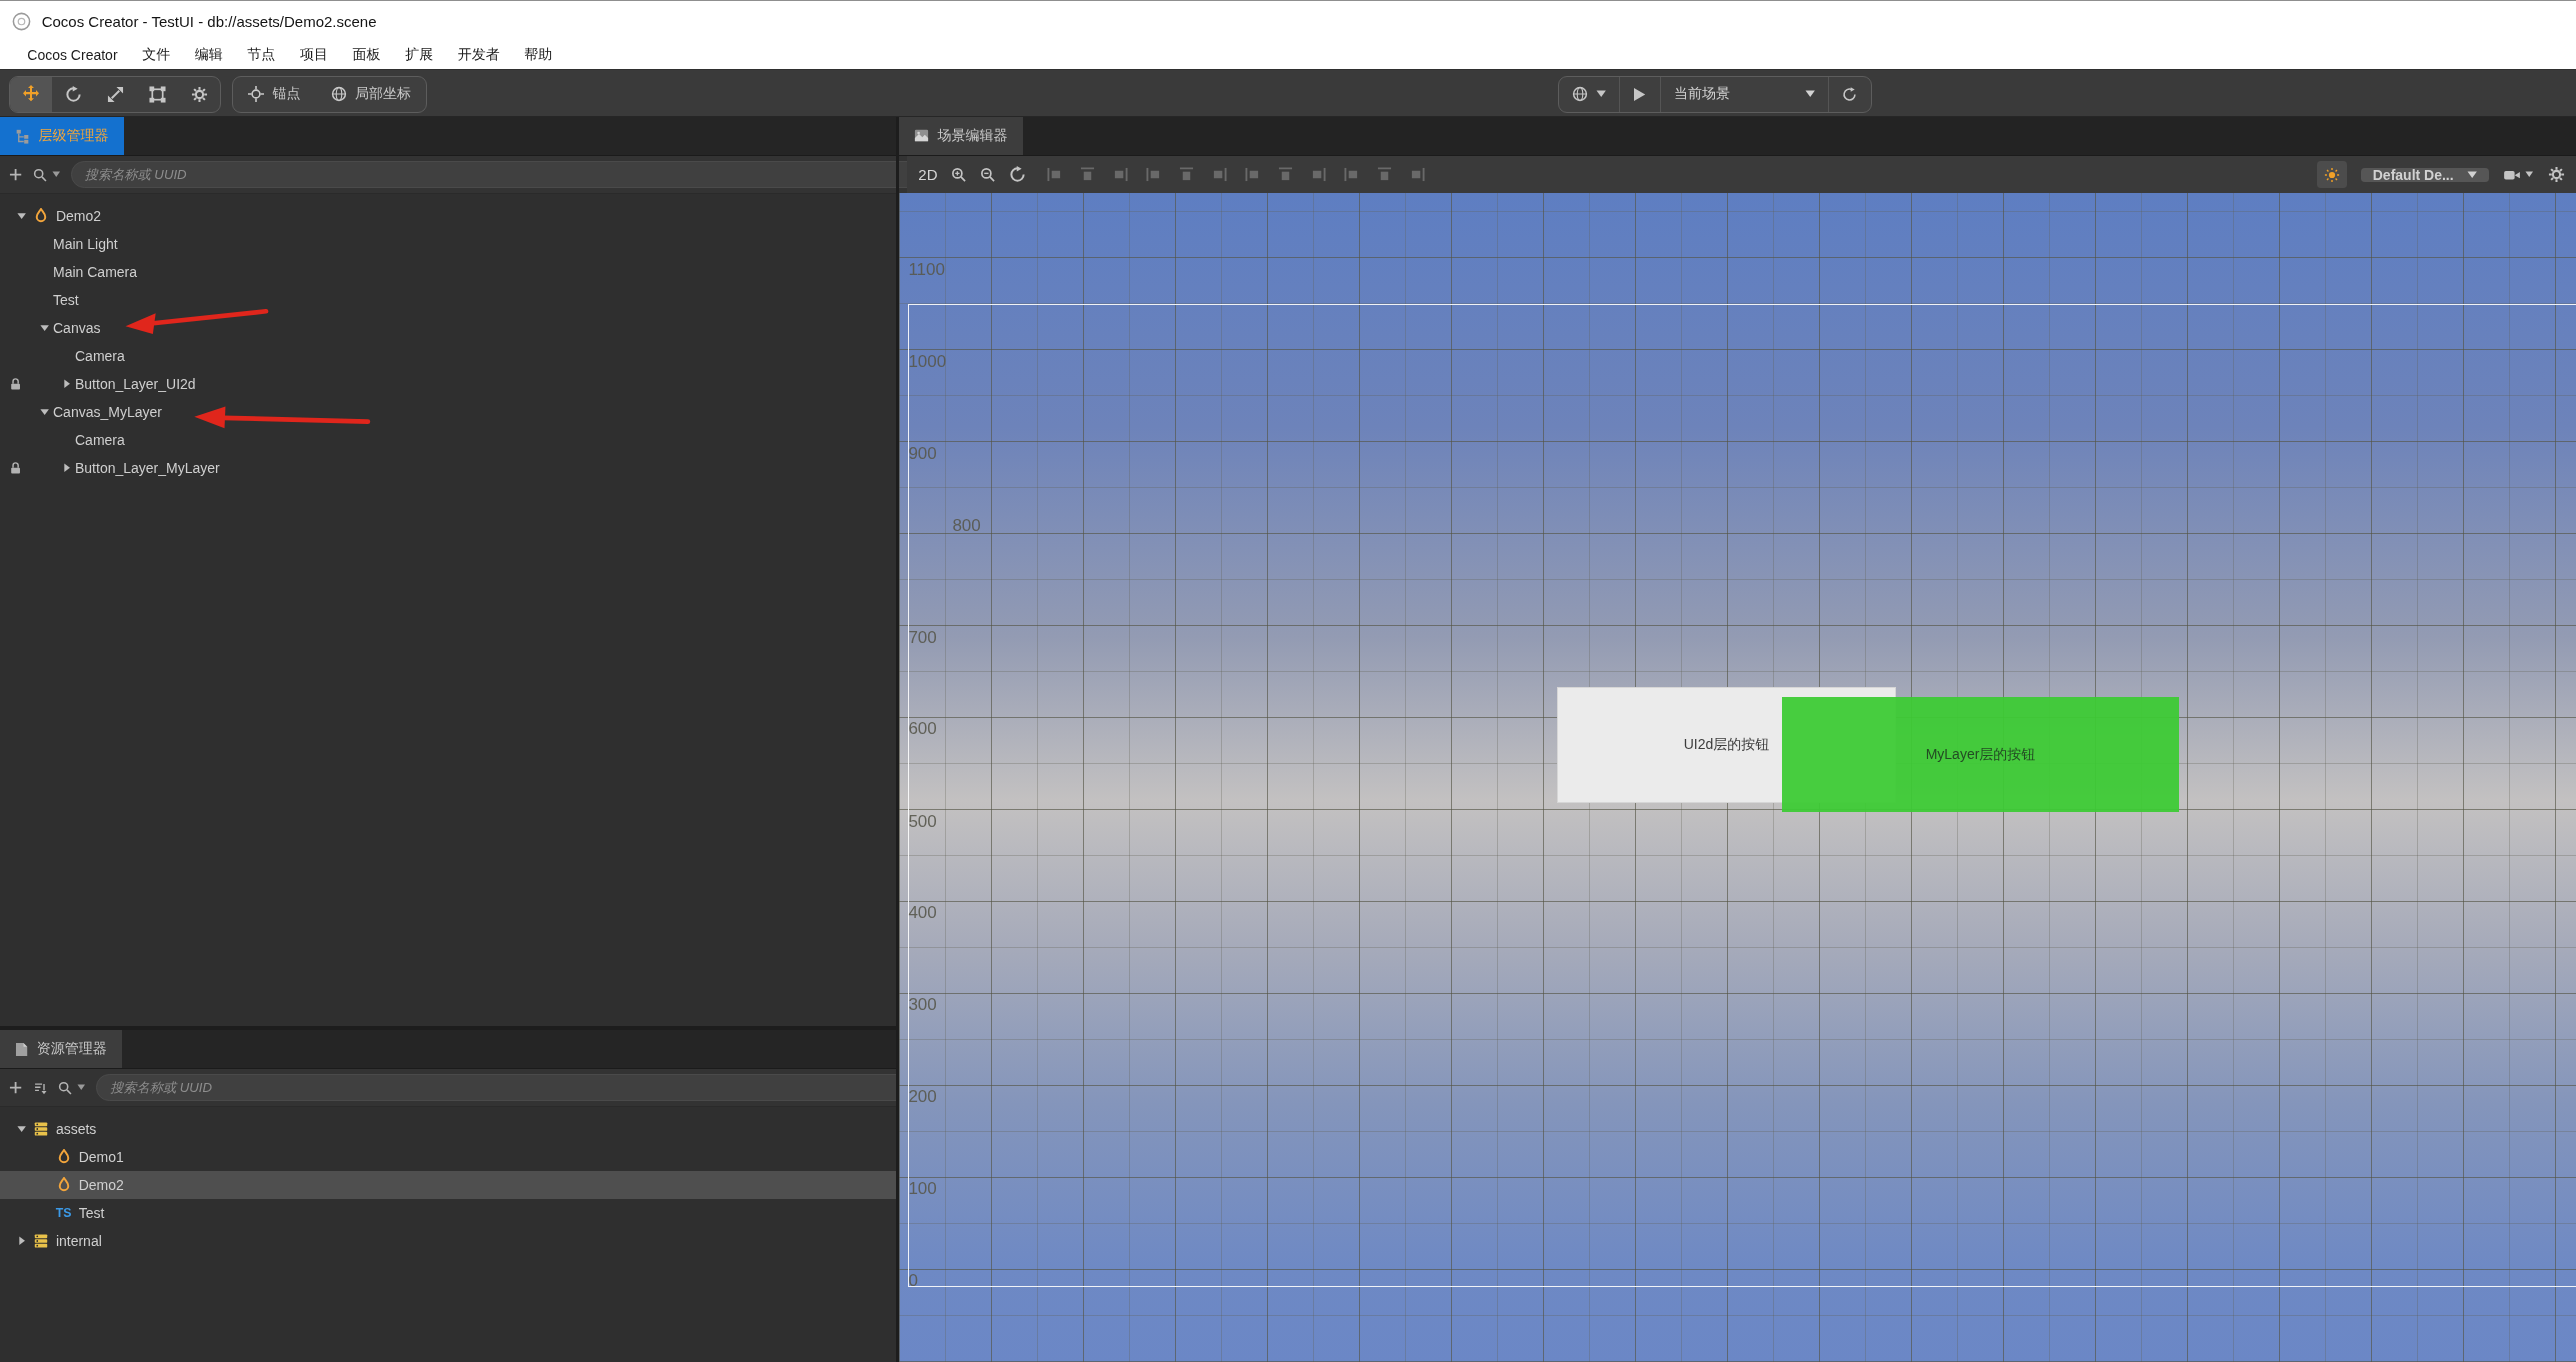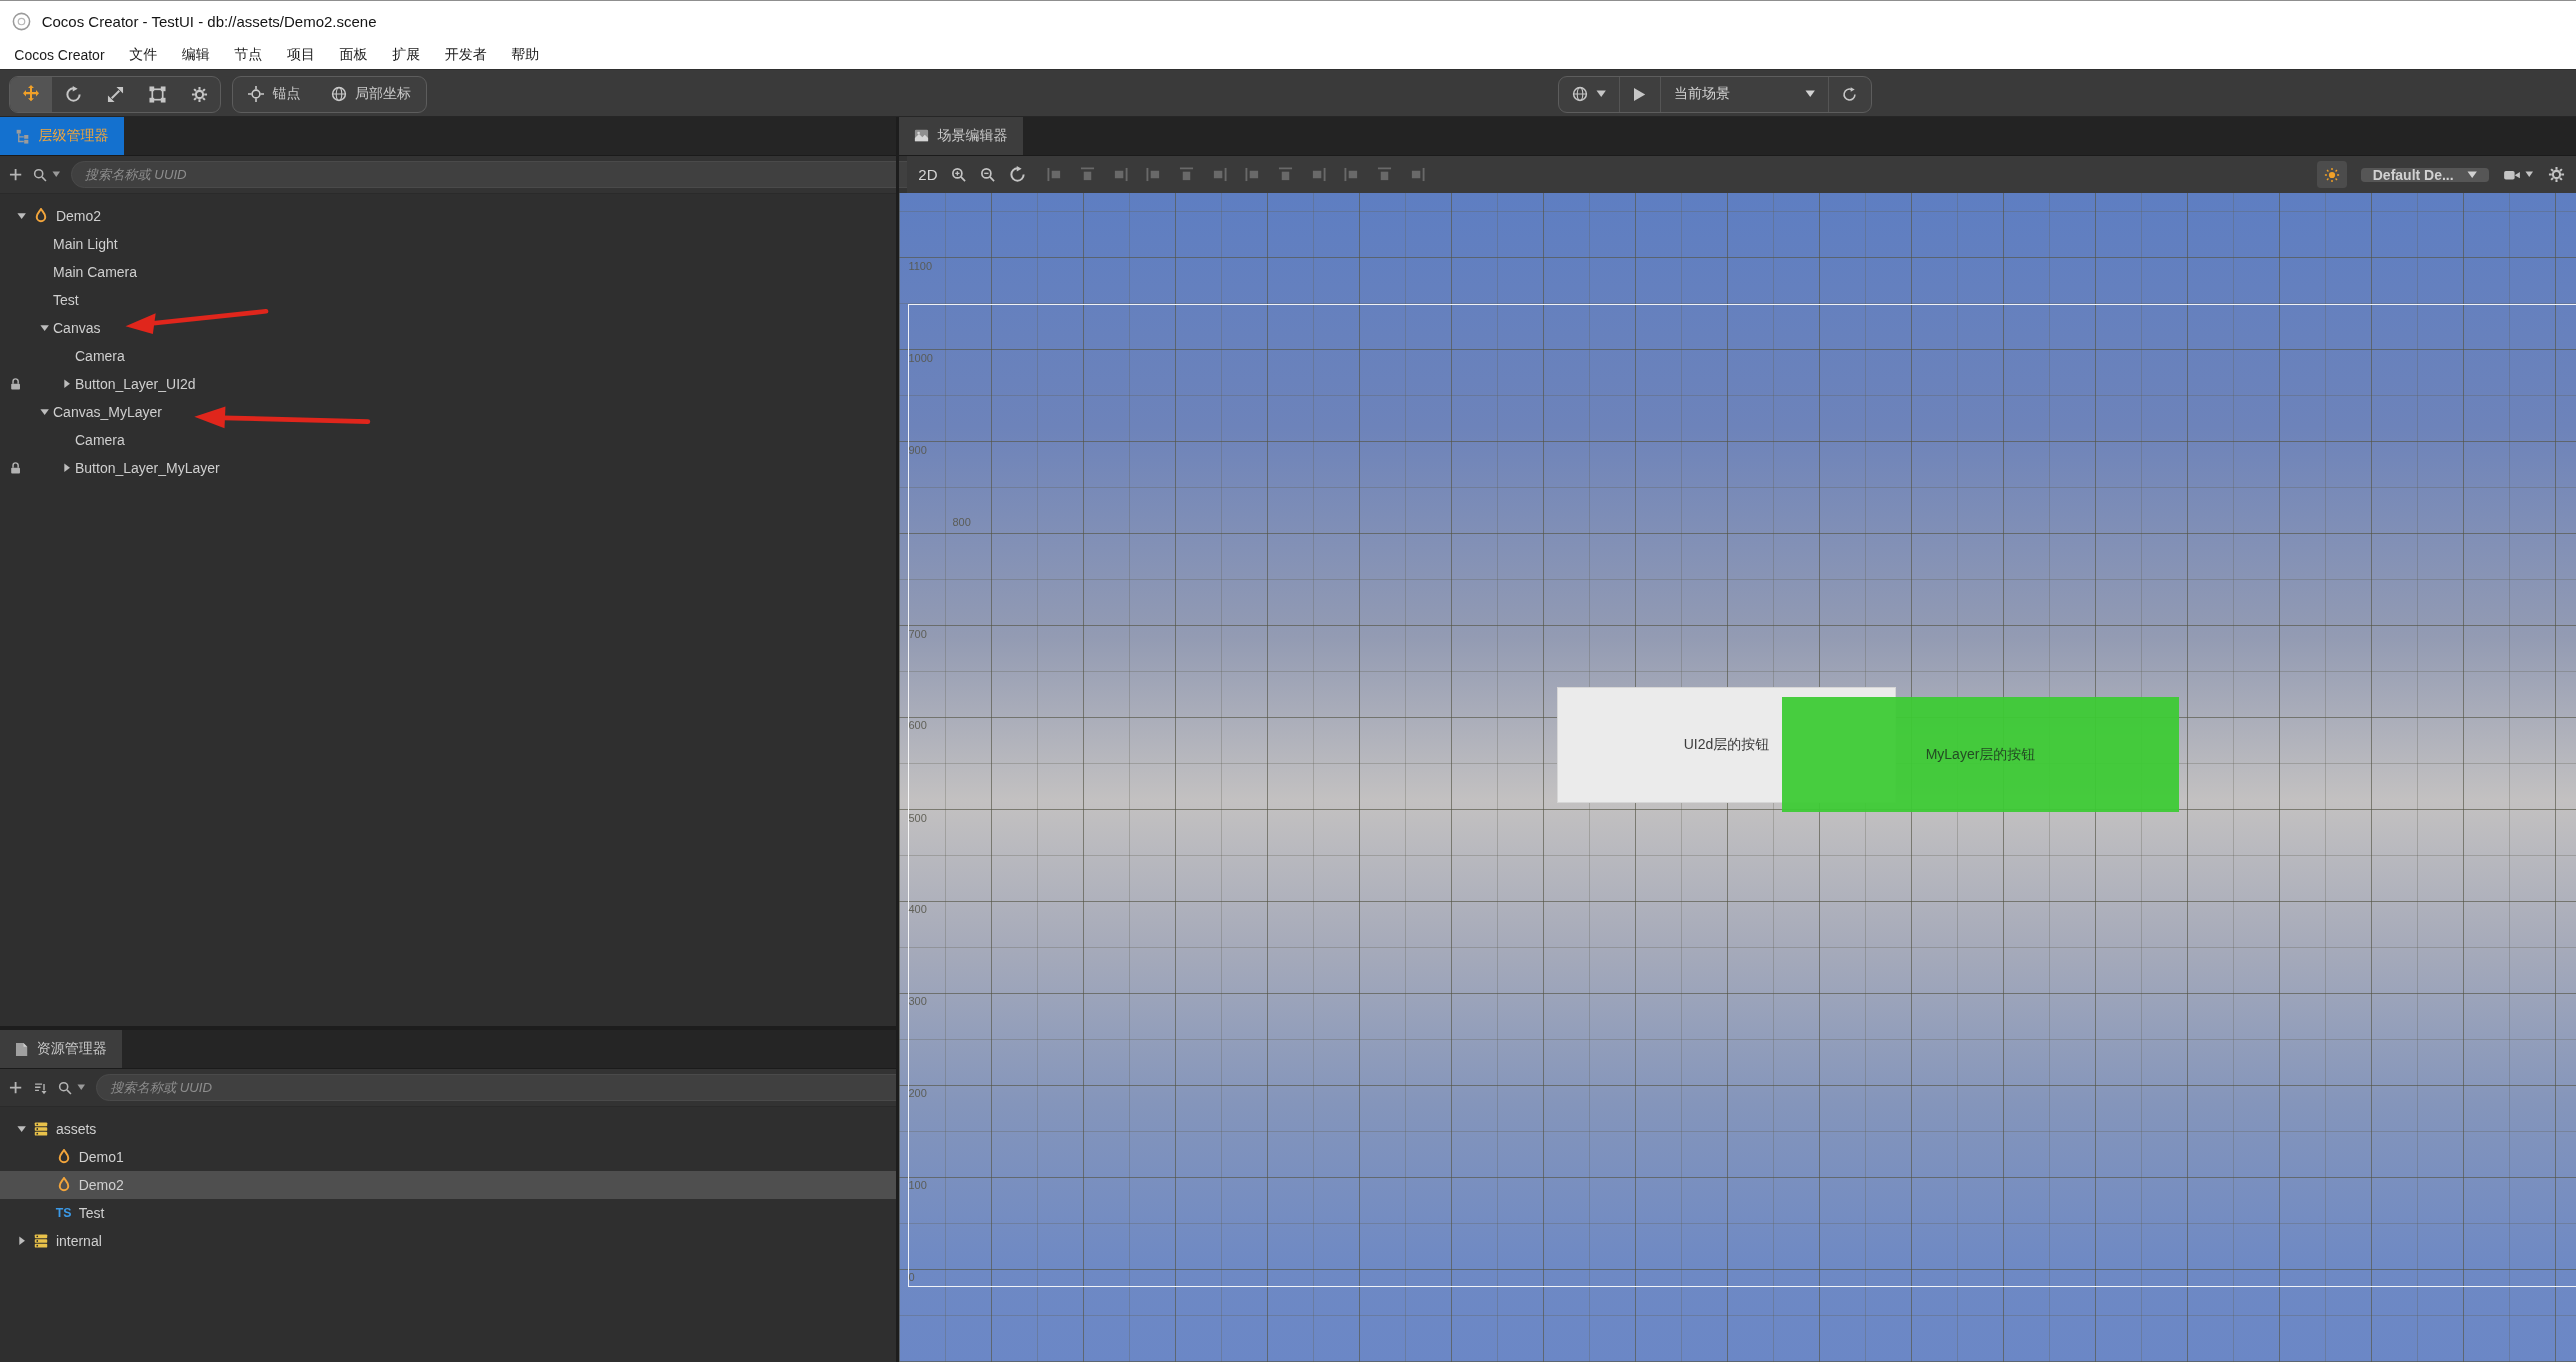--- a/index.html
+++ b/index.html
@@ -9,21 +9,21 @@
     font-family:"Liberation Sans","DejaVu Sans",sans-serif;
   }
   .icn{display:inline-flex;align-items:center;justify-content:center;line-height:0;}
   
   #titlebar{position:absolute;left:0;top:0;right:0;height:41px;background:#ffffff;
     border-top:1.9px solid #8f8f8f;box-sizing:border-box;display:flex;align-items:center;
     padding-left:11.3px;color:#141414;font-size:15px;}
   #titlebar .t{margin-left:9.4px;}
   
   #menubar{position:absolute;left:0;top:41px;right:0;height:28px;background:#ffffff;
-    display:flex;align-items:center;font-size:14px;color:#1c1c1c;padding-left:2px;}
+    display:flex;align-items:center;font-size:14px;color:#1c1c1c;padding-left:15px;}
   .menu-item{padding:0 12.3px;cursor:default;}
   
   #toolbar{position:absolute;left:0;top:70px;right:0;height:47px;background:#3a3a3a;
     border-bottom:1.9px solid #262626;box-sizing:border-box;}
   .tgroup{position:absolute;top:5.7px;height:35px;border:0.9px solid #5d5d5d;border-radius:9px;
     display:flex;align-items:stretch;overflow:hidden;background:#3f3f3f;}
   #transform-tools{left:9.4px;}
   .tool{width:42px;display:flex;align-items:center;justify-content:center;color:#c6c6c6;}
   .tool.selected{background:#545454;color:#f0a028;}
   #snap-group{left:232px;}
@@ -75,21 +75,21 @@
   
   #viewport{position:absolute;left:0;top:76px;right:0;bottom:0;overflow:hidden;
     background-image:
       repeating-linear-gradient(90deg, rgba(82,82,66,.50) 0 0.9px, transparent 0.9px 92px),
       repeating-linear-gradient(0deg,  rgba(82,82,66,.50) 0 0.9px, transparent 0.9px 92px),
       repeating-linear-gradient(90deg, rgba(95,95,80,.30) 0 0.9px, transparent 0.9px 46px),
       repeating-linear-gradient(0deg,  rgba(95,95,80,.30) 0 0.9px, transparent 0.9px 46px),
       linear-gradient(180deg,#5e7ec2 0%,#6d83ba 20%,#939bb3 38%,#c3c1c1 52%,#a7abba 64%,#8495bb 78%,#6e89c4 92%,#6b87c6 100%);}
   #canvas-frame{position:absolute;left:8.5px;top:111px;width:1980px;height:983px;
     border:1.9px solid rgba(252,252,252,.92);box-sizing:border-box;}
-  .rlabel{position:absolute;left:9.4px;color:rgba(88,88,76,.9);font-size:11px;}
+  .rlabel{position:absolute;left:9.4px;color:rgba(88,88,76,.9);font-size:17px;}
   .scene-btn{position:absolute;display:flex;align-items:center;justify-content:center;font-size:14px;box-sizing:border-box;}
   #btn-ui2d{left:658px;top:494px;width:339px;height:116px;background:#ebebeb;border:0.9px solid #d6d6d6;color:#3c3c3c;z-index:1;}
   #btn-mylayer{left:883px;top:504px;width:397px;height:115px;background:rgba(61,203,52,.94);color:#234b23;z-index:2;}
 </style>
 </head>
 <body>
 
 <div id="titlebar">
   <span class="icn" id="app-logo">
       <svg width="21" height="21" viewBox="0 0 22 22">

